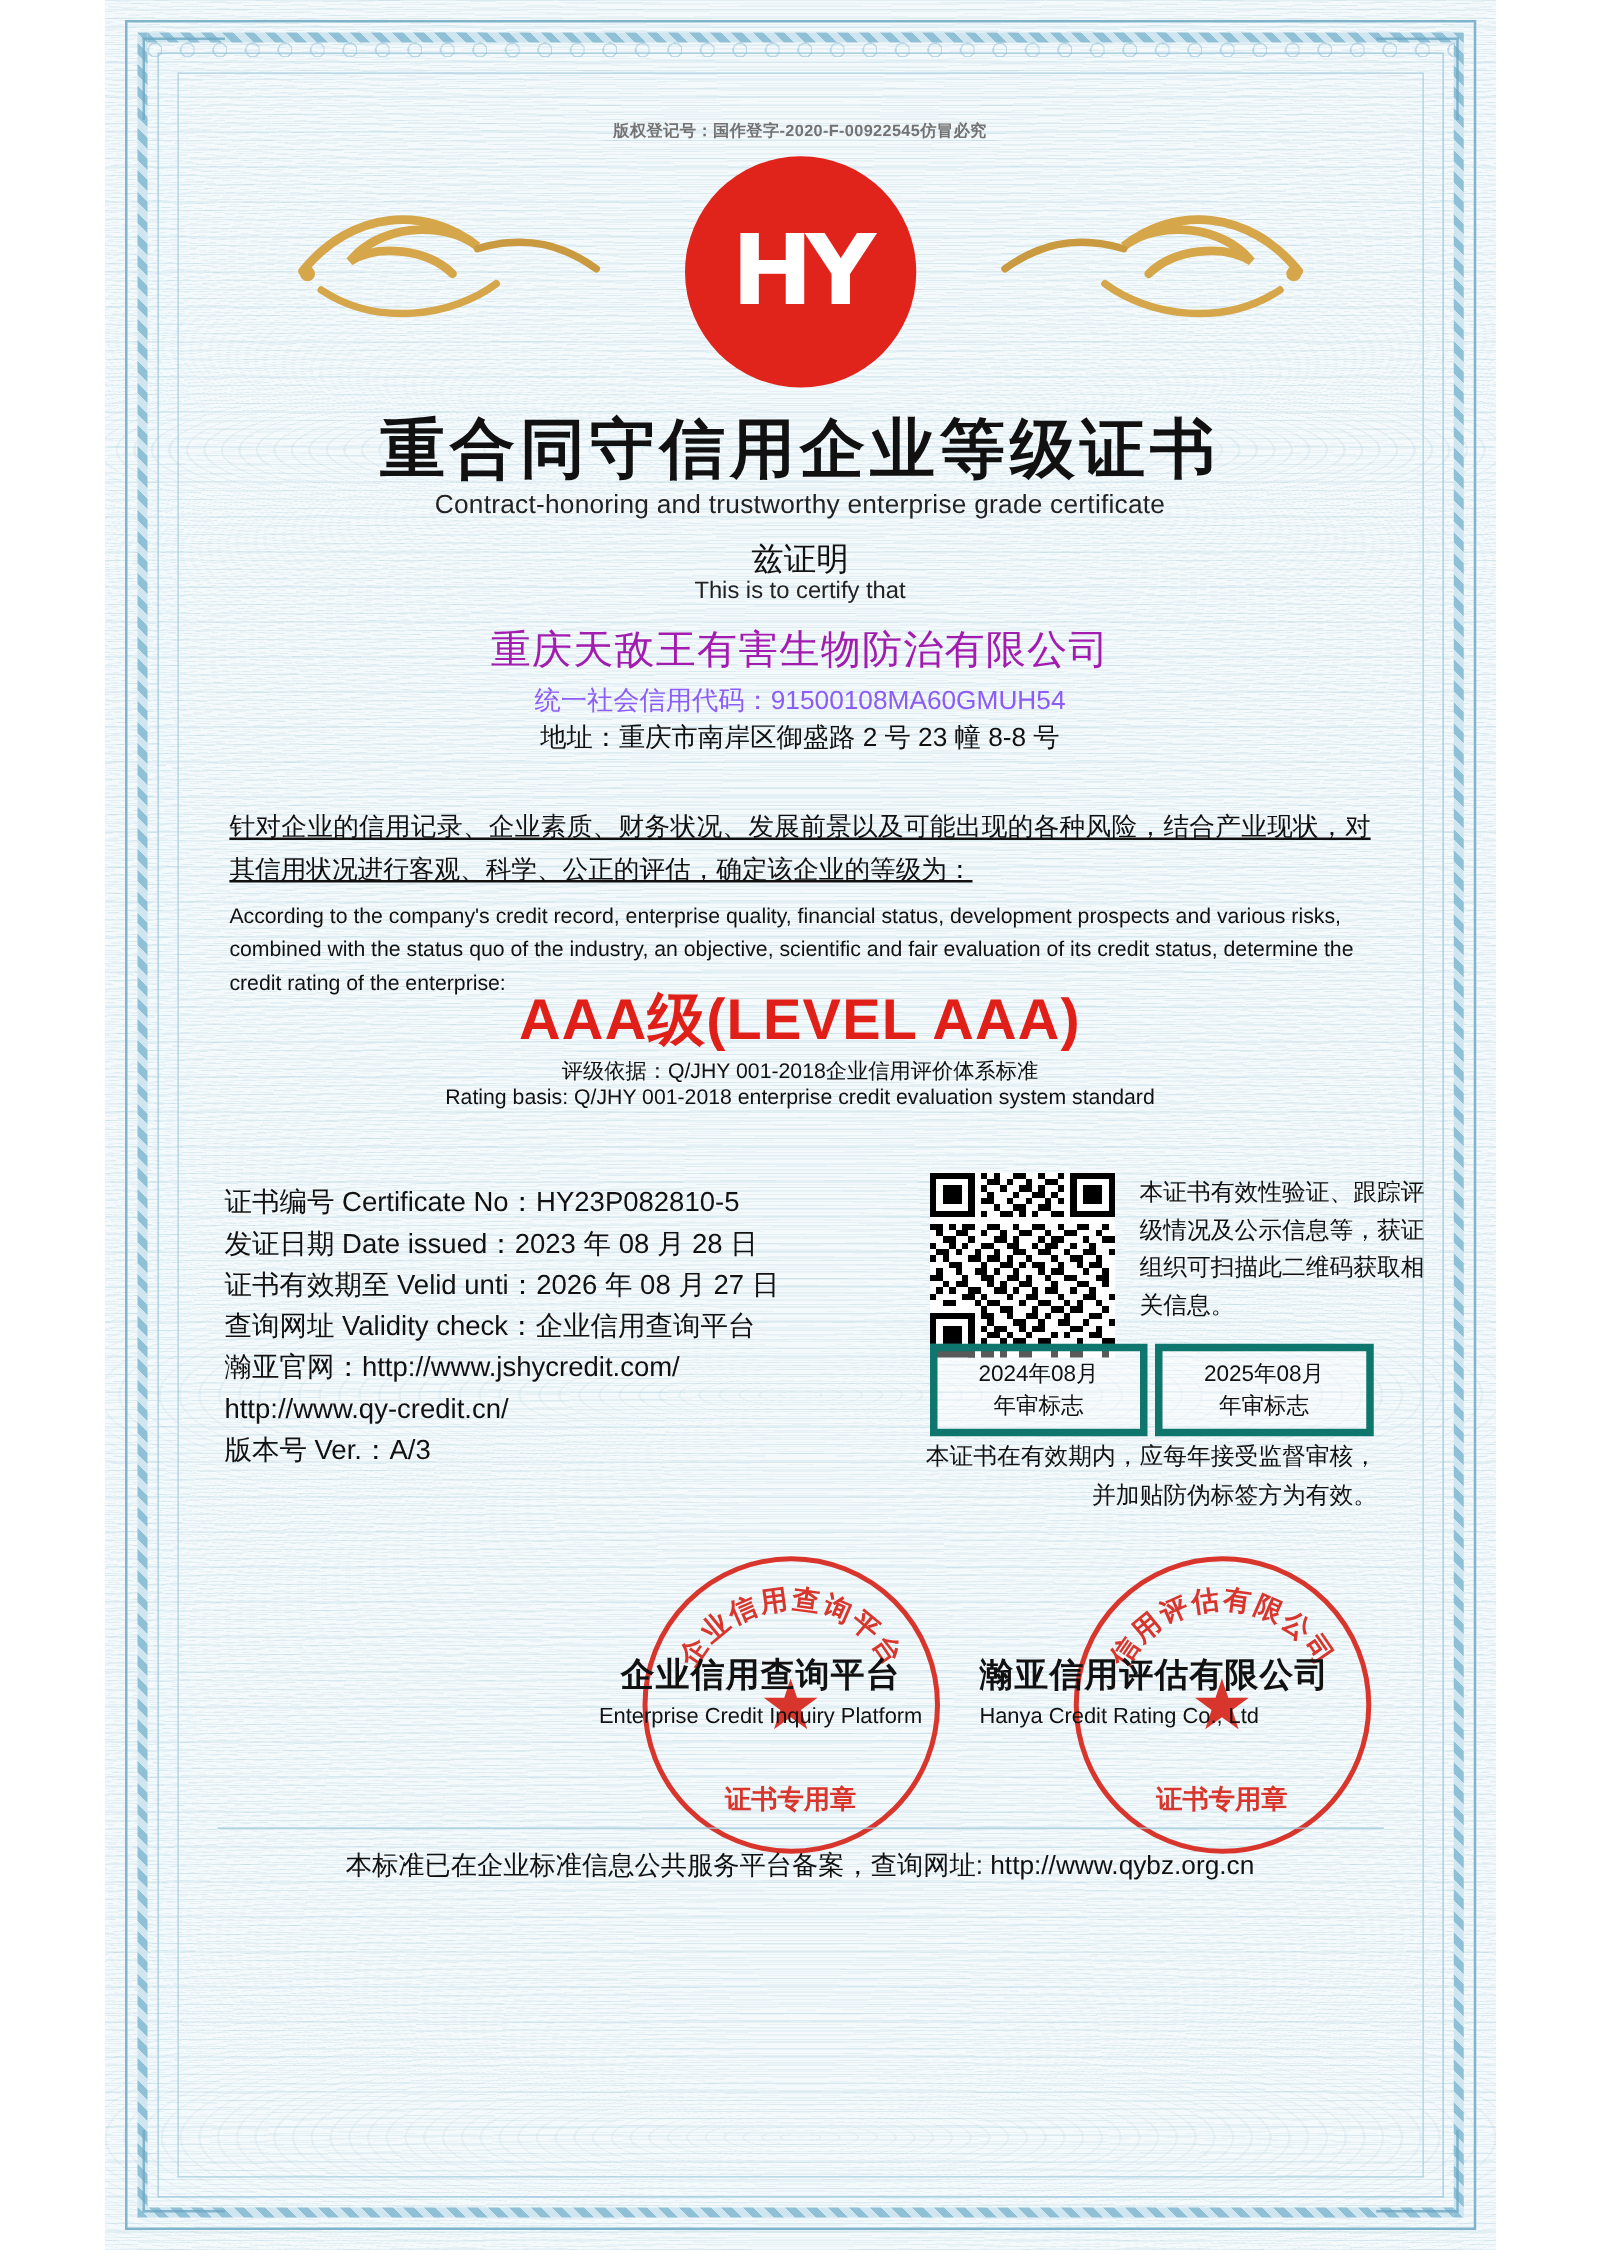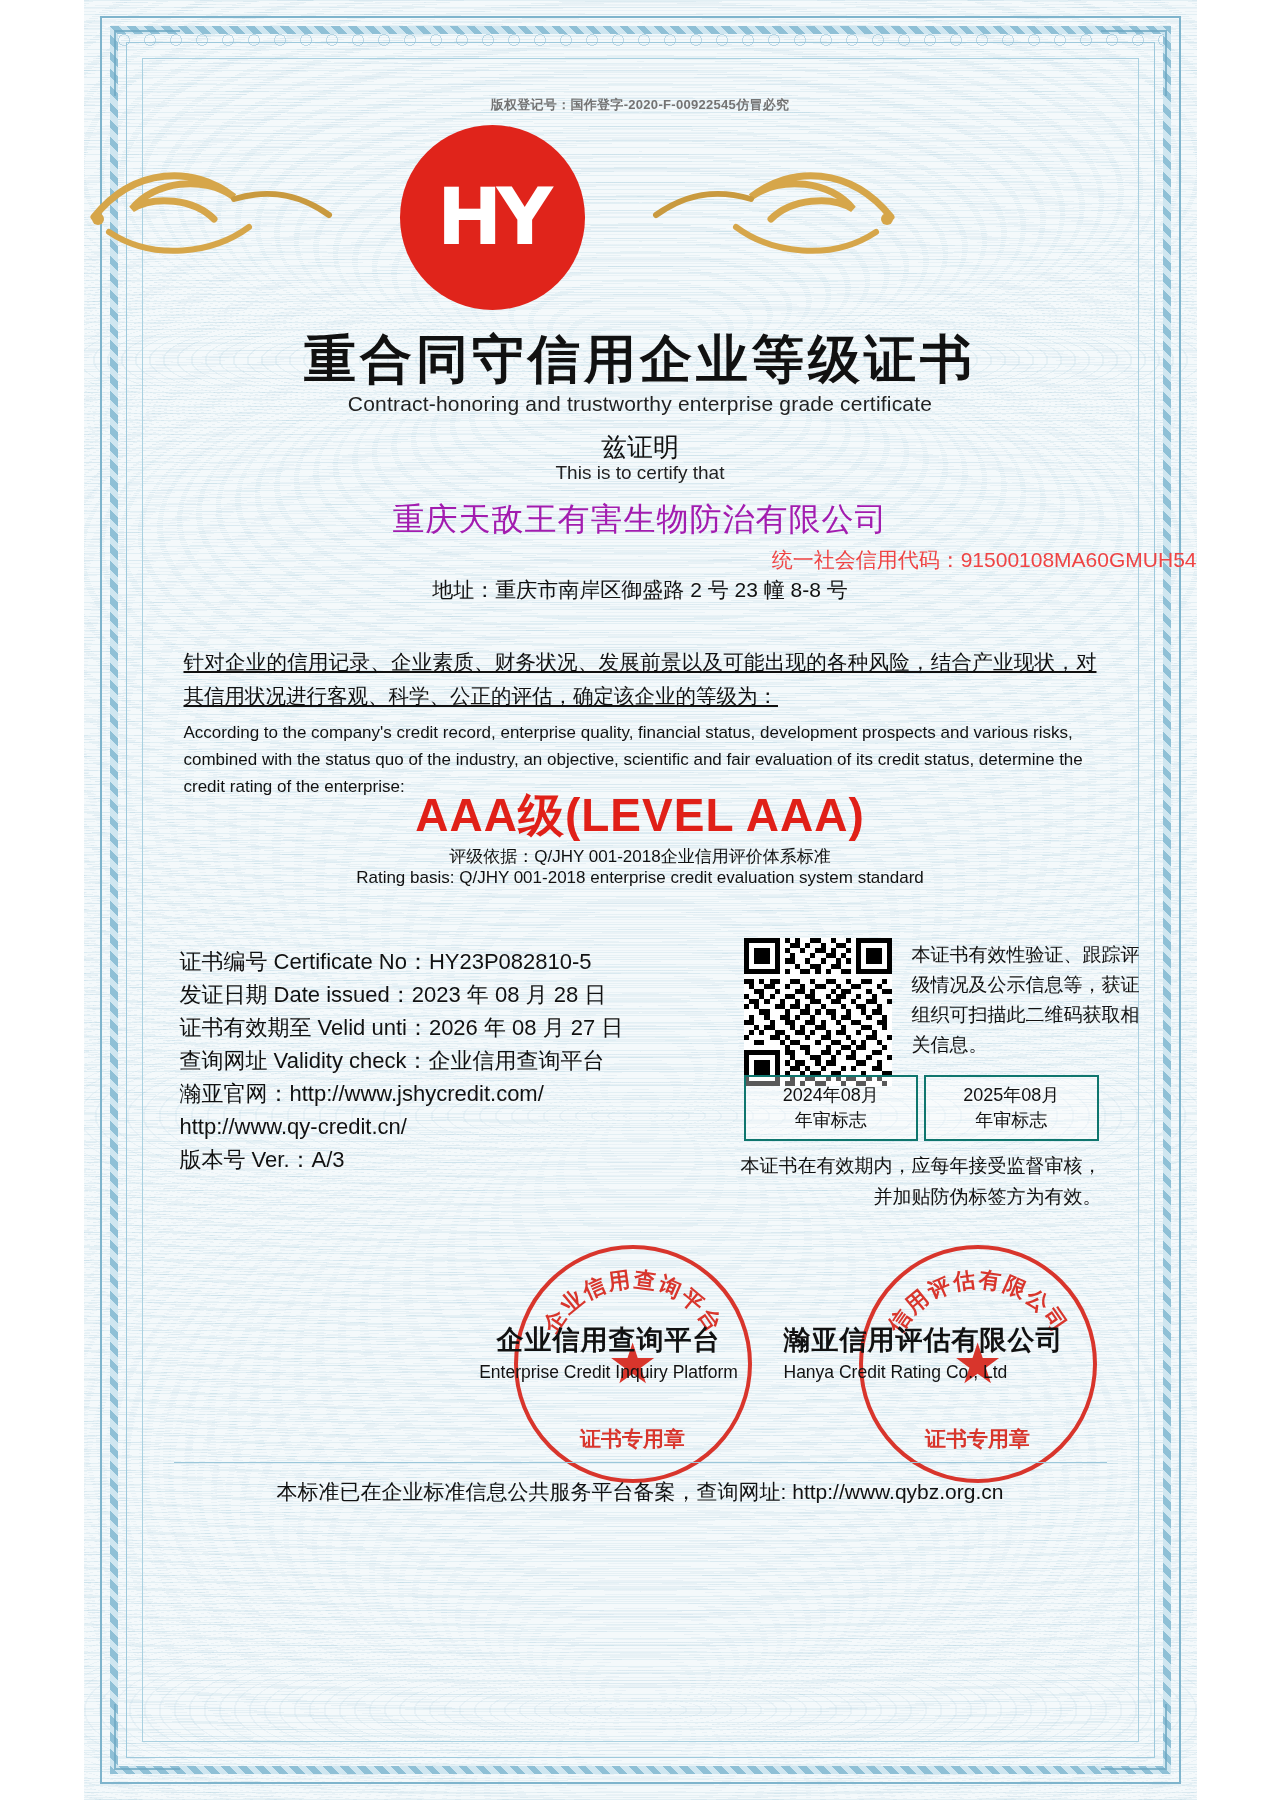--- a/index.html
+++ b/index.html
@@ -67,21 +67,21 @@
 
   .content{position:absolute;inset:0;}
 
   .copyright{
     position:absolute;top:96px;left:0;right:0;text-align:center;
     font-size:13px;color:#737373;letter-spacing:.3px;font-weight:bold;
   }
   
   .logo-row{
     position:absolute;top:122px;left:0;right:0;height:190px;
-    display:flex;align-items:center;
+    display:flex;align-items:center;justify-content:center;
   }
   .flourish{width:330px;height:120px;}
   .logo-circle{
     width:185px;height:185px;border-radius:50%;
     background:#e0241b;
     display:flex;align-items:center;justify-content:center;
     margin:0 -14px;
     position:relative;z-index:3;
   }
   .logo-mark{font-size:78px;font-weight:bold;color:#fff;letter-spacing:-6px;
@@ -101,22 +101,22 @@
   }
   .certify-en{
     position:absolute;top:462px;left:0;right:0;text-align:center;
     font-size:19px;color:#222;
   }
   .company{
     position:absolute;top:498px;left:0;right:0;text-align:center;
     font-size:32px;font-weight:normal;color:#a21caf;letter-spacing:1px;
   }
   .credit-code{
-    position:absolute;top:546px;left:0;right:0;text-align:right;
-    font-size:21px;color:#ef4444;
+    position:absolute;top:546px;left:0;right:0;text-align:center;
+    font-size:21px;color:#8b5cf6;
   }
   .address{
     position:absolute;top:576px;left:0;right:0;text-align:center;
     font-size:21px;color:#111;
   }
   .para{
     position:absolute;top:645px;left:100px;right:100px;
   }
   .para .cn{font-size:20.5px;color:#111;line-height:34px;text-align:justify;text-decoration:underline;}
   .para .en{font-size:17px;color:#111;line-height:27px;margin-top:6px;}
@@ -145,21 +145,21 @@
   .qr svg{display:block;}
   .qr-text{
     position:absolute;top:940px;left:828px;width:230px;
     font-size:19px;color:#111;line-height:30px;
   }
   .stamps{
     position:absolute;top:1075px;left:660px;width:355px;
     display:flex;gap:6px;
   }
   .stamp-box{
-    flex:1;border:2px solid #0f766e;height:62px;
+    flex:1;border:6px solid #0f766e;height:62px;
     display:flex;flex-direction:column;align-items:center;justify-content:center;
     font-size:18px;color:#111;line-height:25px;background:rgba(255,255,255,.35);
   }
   .notice{
     position:absolute;top:1150px;left:640px;width:378px;
     font-size:19px;color:#111;line-height:31px;text-align:right;
   }
   
   .seal{
     position:absolute;width:230px;height:230px;border-radius:50%;

